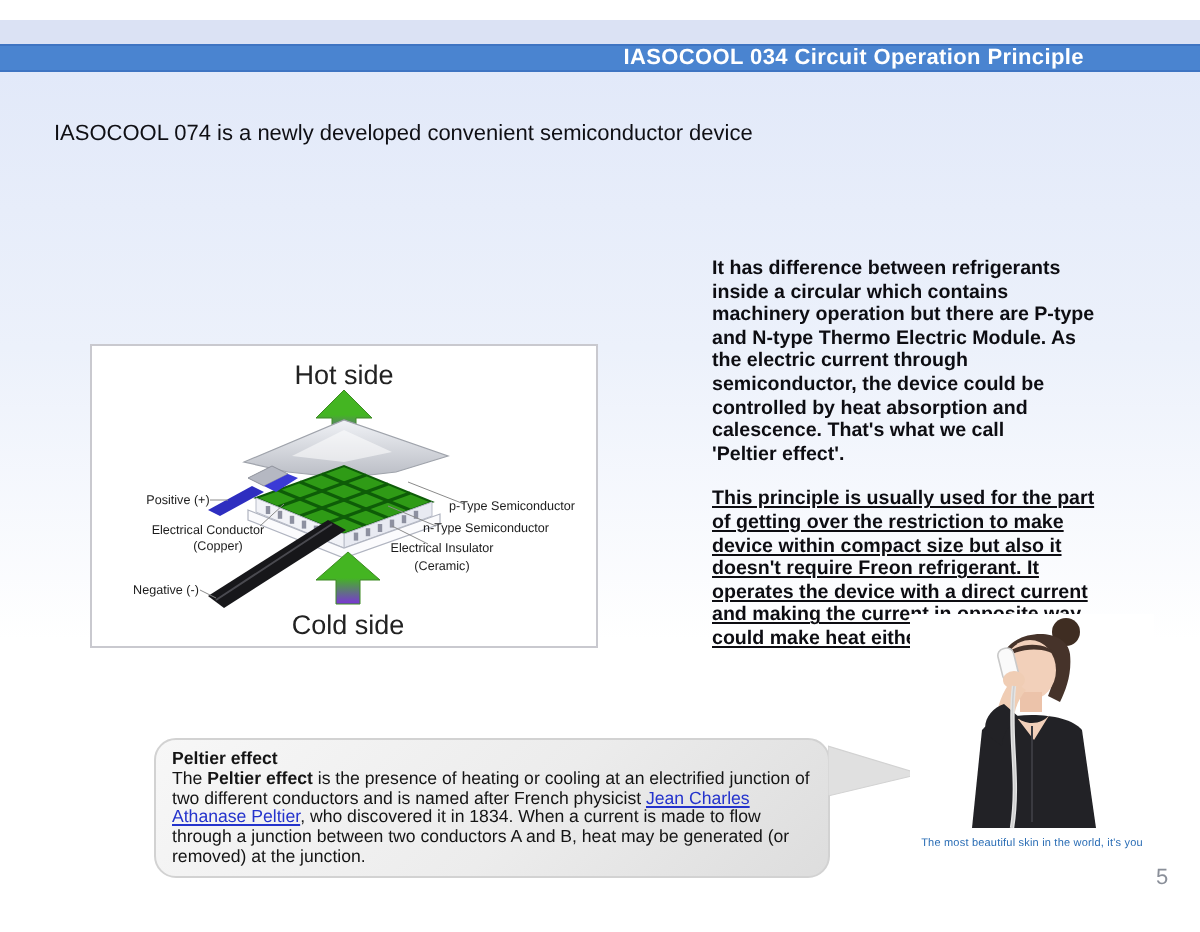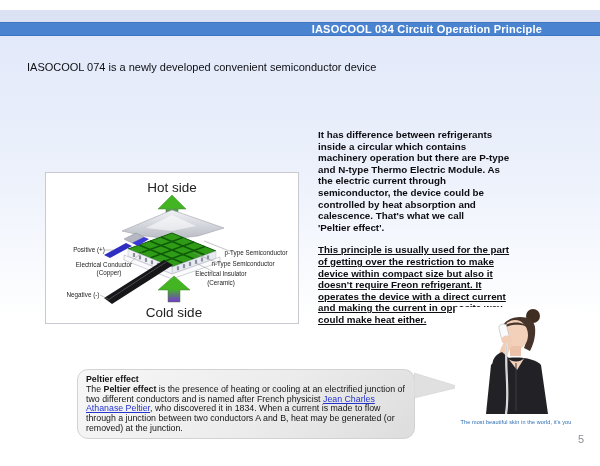--- a/index.html
+++ b/index.html
@@ -25,21 +25,21 @@
   }
   .diagram-box{
     position:absolute;left:45px;top:148px;width:252px;height:150px;
     background:#ffffff;border:1px solid #c9c9cf;box-sizing:content-box;margin-top:24px;
   }
   .diagram-box svg{display:block;}
   .body-text{
     position:absolute;left:318px;top:129px;width:245px;
     font-size:9.8px;line-height:11.6px;font-weight:bold;color:#0d0d12;
   }
-  .para{white-space:pre-line;}
+  .para{white-space:pre-line;margin-left:38px;}
   .para+.para{margin-top:11px;text-decoration:underline;}
   .callout{
     position:absolute;left:77px;top:337px;width:338px;height:70px;box-sizing:border-box;
     background:linear-gradient(135deg,#f7f7f7 0%,#ececec 55%,#dddddd 100%);
     border:1px solid #d2d2d2;border-radius:11px;
     padding:5px 8px 4px 8px;
     font-size:8.8px;line-height:9.8px;color:#141414;margin-top:32px;
   }
   .callout-heading{font-weight:bold;}
   .callout b{font-weight:bold;}

